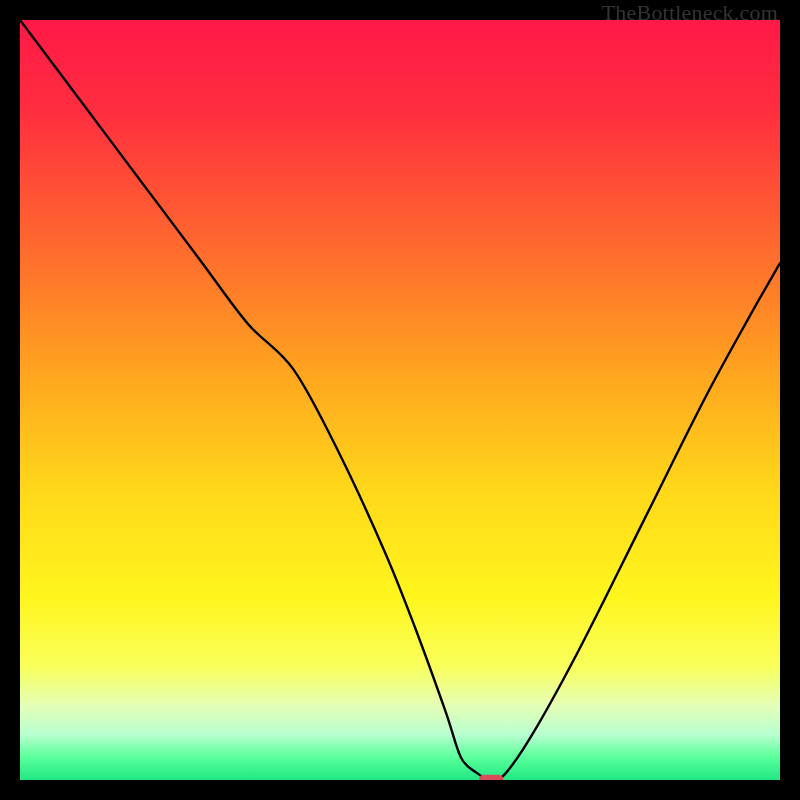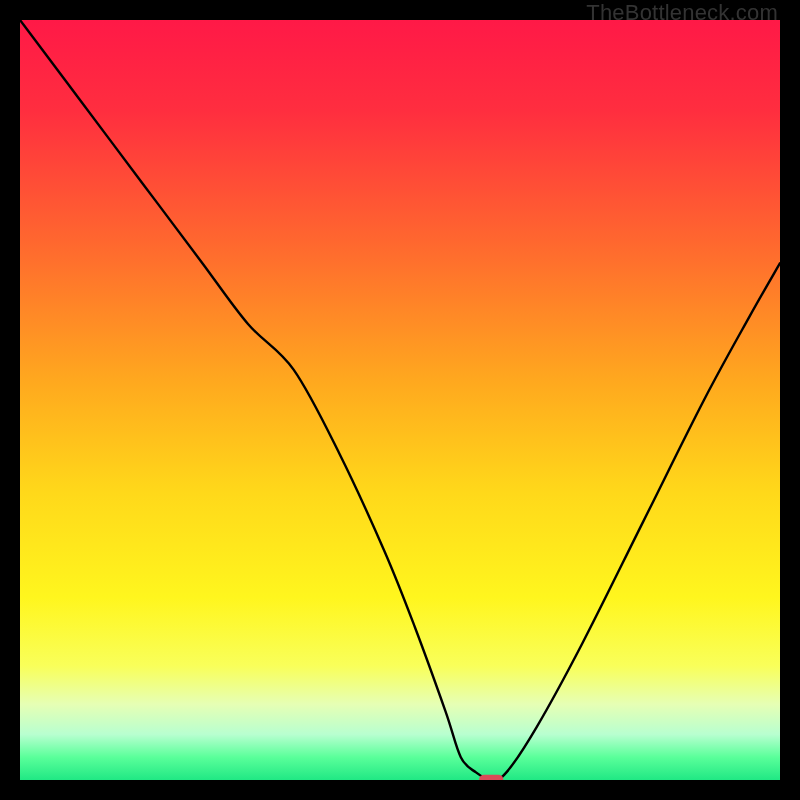--- a/index.html
+++ b/index.html
@@ -14,21 +14,21 @@
     position: absolute;
     left: 20px;
     top: 20px;
     width: 760px;
     height: 760px;
   }
   .watermark {
     position: absolute;
     top: 0px;
     right: 22px;
-    font-family: Liberation Sans, sans-serif;
+    font-family: Liberation Serif, serif;
     font-size: 22px;
     color: #333;
     font-weight: 500;
     letter-spacing: 0.2px;
   }
   svg { display: block; }
 </style>
 </head>
 <body>
 

